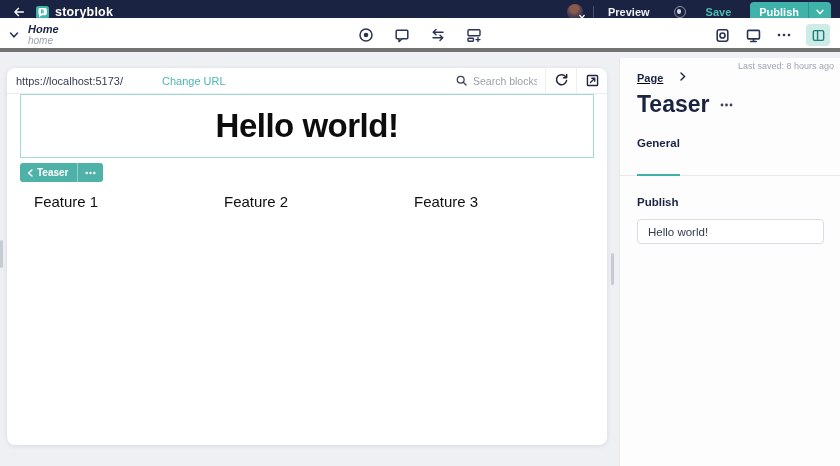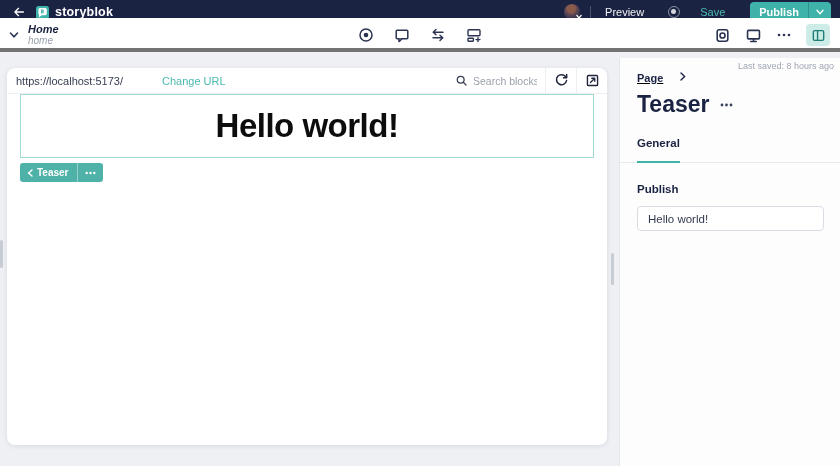--- a/index.html
+++ b/index.html
@@ -15,27 +15,27 @@
   .back-btn { width:18px; height:18px; margin-right:8px; }
   .logo { display:flex; align-items:center; gap:6px; }
   .logo-text { color:#fff; font-size:12.5px; font-weight:bold; letter-spacing:.2px; }
   .topbar-right { position:absolute; right:9px; top:0; height:24px;
     display:flex; align-items:center; }
   .avatar { position:relative; width:16px; height:16px; border-radius:50%;
     background:radial-gradient(circle at 45% 30%, #8a5a4a 0 28%, #5a4454 45%, #2e3450 75%);
     margin-right:10px; cursor:pointer; }
   .avatar .av-caret { position:absolute; right:-2px; bottom:1px; }
   .tb-divider { width:1px; height:12px; background:rgba(255,255,255,.22); margin-right:14px; }
-  .preview-label { color:#f2f3f7; font-size:11px; margin-right:24px; }
+  .preview-label { color:#f2f3f7; font-size:11px; margin-right:24px;font-weight:bold; }
   .toggle { width:12px; height:12px; border:1.5px solid #8b90a2; border-radius:50%;
     margin-right:20px; position:relative; cursor:pointer; }
   .toggle::after { content:""; position:absolute; left:2.2px; top:2.2px; width:4.6px;
     height:4.6px; border-radius:50%; background:#d4d7de; }
   .save-btn { background:none; border:none; color:#4dbcb2; font-size:11px;
-    font-weight:normal; margin-right:25px; cursor:pointer; }
+    font-weight:bold; margin-right:19px; cursor:pointer; }
   .publish { display:flex; align-items:stretch; height:20px; background:#3fb3a9;
     border-radius:4px; overflow:hidden; }
   .publish-main { background:none; border:none; color:#fff; font-size:11px;
     font-weight:bold; padding:0 9px; cursor:pointer; }
   .publish-sep { width:1px; background:rgba(0,0,0,.18); }
   .publish-caret { background:none; border:none; padding:0 7px; display:flex;
     align-items:center; cursor:pointer; }
 
   
   .toolbar { position:absolute; left:0; top:18px; width:840px; height:34px;
@@ -94,21 +94,21 @@
   .sidebar { position:absolute; left:619px; top:0; width:221px; height:408px;
     background:#fdfdfe; border-left:1px solid #e4e7ec; }
   .last-saved { position:absolute; top:3px; right:6px; font-size:9px; color:#a0a5b1; }
   .breadcrumb { margin:14px 0 0 17px; display:flex; align-items:flex-start; gap:17px;
     cursor:pointer;text-decoration:underline; }
   .breadcrumb-label { font-size:11px; font-weight:bold; color:#1b2342; }
   .title-row { margin:7px 0 0 17px; display:flex; align-items:center; gap:11px; }
   .block-title { font-size:23px; font-weight:bold; color:#1b2342; }
   .tabs { margin:15px 0 0 17px; }
   .tab { display:inline-block; font-size:11.5px; font-weight:bold; color:#1b2342;
-    padding-bottom:12px; border-bottom:2px solid #3fb3a9; cursor:pointer; }
+    padding-bottom:25px; border-bottom:2px solid #3fb3a9; cursor:pointer; }
   .tabs-divider { height:1px; background:#e7e9ed; margin-top:-1px; }
   .field-label { margin:20px 0 0 17px; font-size:11.5px; font-weight:bold; color:#1b2342; }
   .field-input { margin:11px 17px 0 17px; width:187px; height:25px;
     border:1px solid #d9dde3; border-radius:4px; font-size:11.5px; color:#333a4f;
     padding:0 10px; outline:none; font-family:"Liberation Sans", sans-serif;
     background:#fff; }
 </style>
 </head>
 <body>
 
@@ -265,20 +265,25 @@
         <span class="chip-sep"></span>
         <span class="chip-dots">
           <svg width="11" height="4" viewBox="0 0 11 4">
             <circle cx="1.7" cy="2" r="1.2" fill="#fff"></circle>
             <circle cx="5.5" cy="2" r="1.2" fill="#fff"></circle>
             <circle cx="9.3" cy="2" r="1.2" fill="#fff"></circle>
           </svg>
         </span>
       </div>
 
+      <div class="features">
+        <span class="feature">Feature 1</span>
+        <span class="feature">Feature 2</span>
+        <span class="feature">Feature 3</span>
+      </div>
     </div>
 
     <div class="handle handle-left"></div>
     <div class="handle handle-right"></div>
 
     <aside class="sidebar">
       <span class="last-saved">Last saved: 8 hours ago</span>
 
       <div class="breadcrumb">
         <span class="breadcrumb-label">Page</span>

